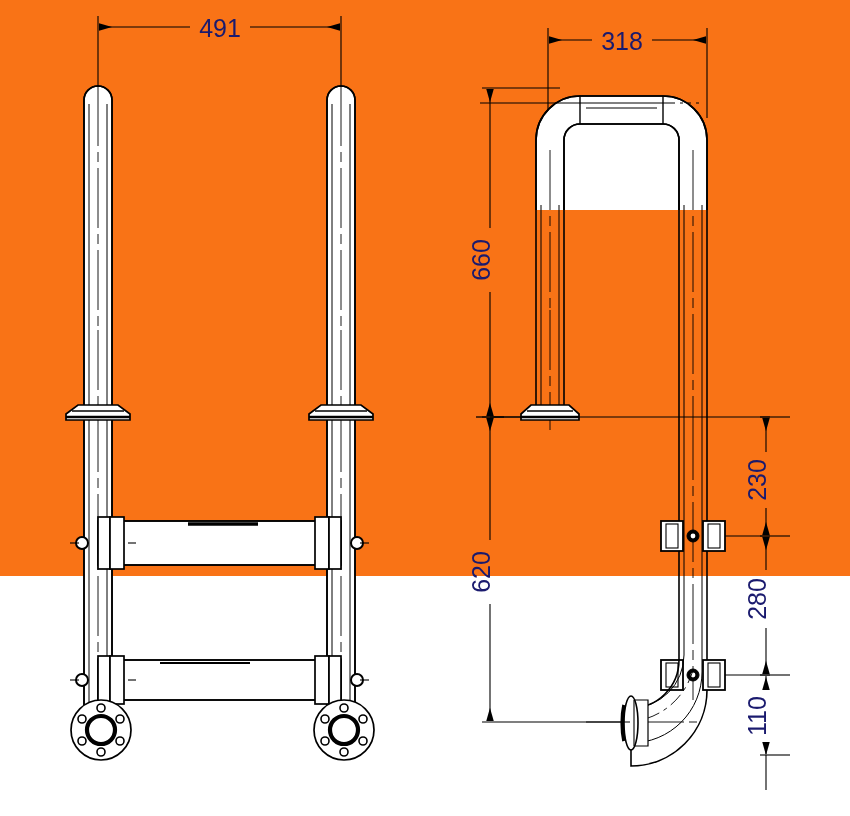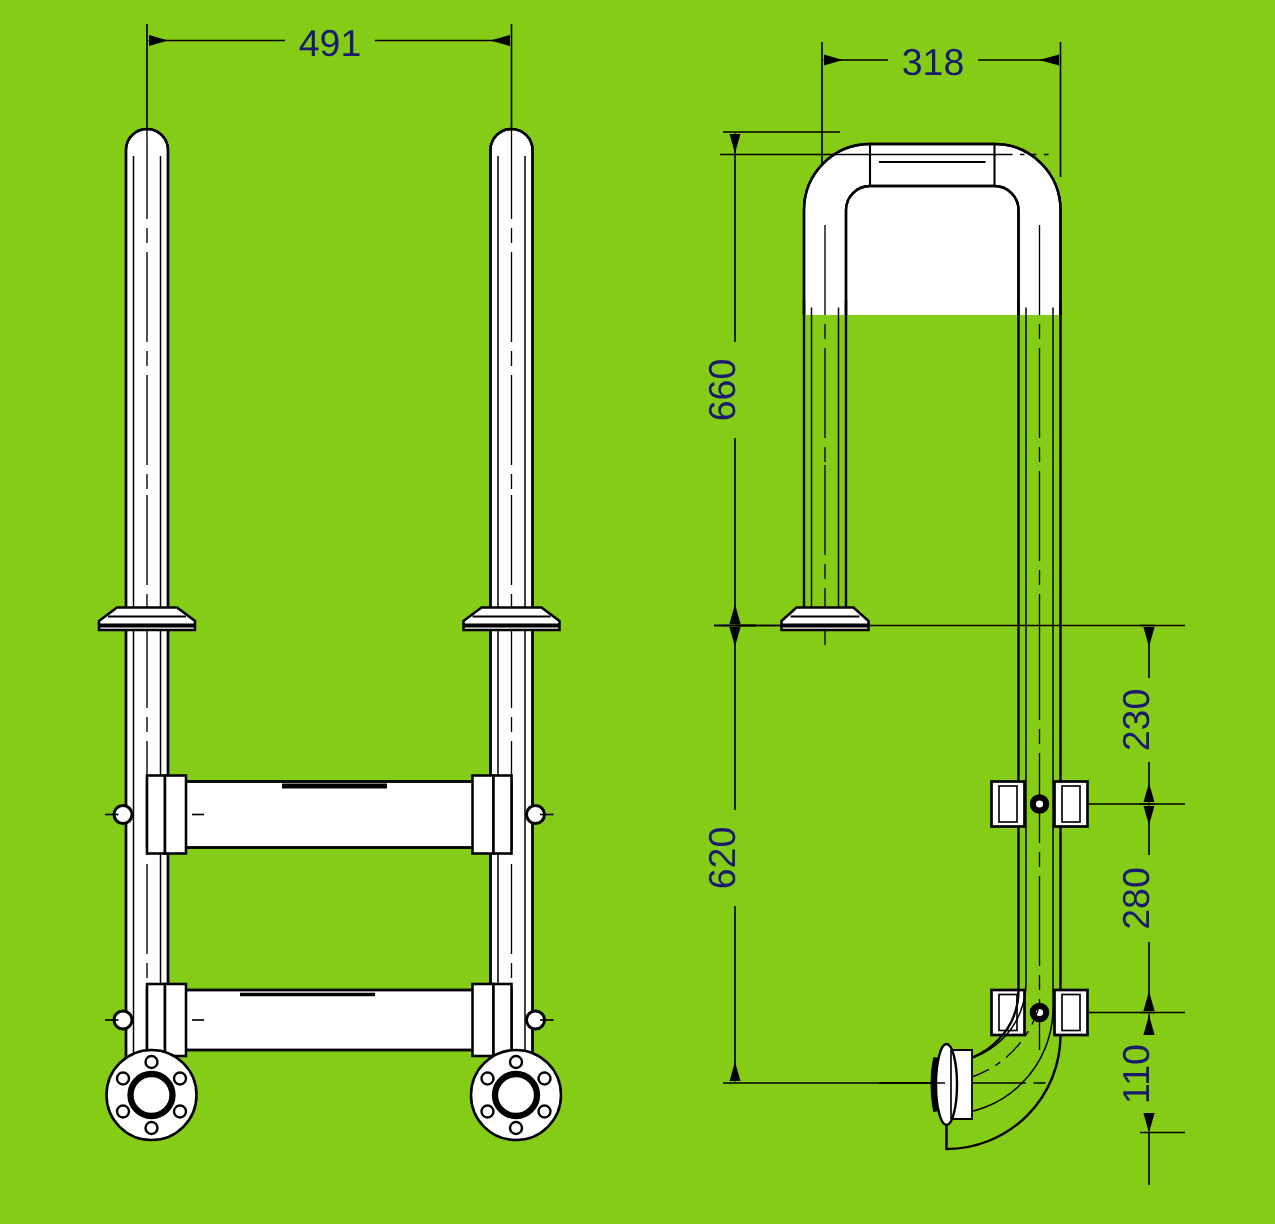--- a/index.html
+++ b/index.html
@@ -1,18 +1,18 @@
 <!DOCTYPE html>
 <html><head>
 <meta charset="utf-8">
 <style>
   html,body{margin:0;padding:0;background:#ffffff;}
   body{width:850px;height:816px;overflow:hidden;
        font-family:"Liberation Sans", sans-serif;}
-  #sheet{position:relative;width:850px;height:816px;background:#84cc16;}
+  #sheet{position:relative;width:850px;height:576px;background:#f97316;}
   svg.draw{position:absolute;left:0;top:0;width:850px;height:816px;}
   text.dim{font-family:"Liberation Sans", sans-serif;font-size:25px;
            fill:#1a1a6e;letter-spacing:0px;}
 </style>
 </head>
 <body>
 
 <div id="sheet">
 
   <svg class="draw" viewBox="0 0 850 816">

